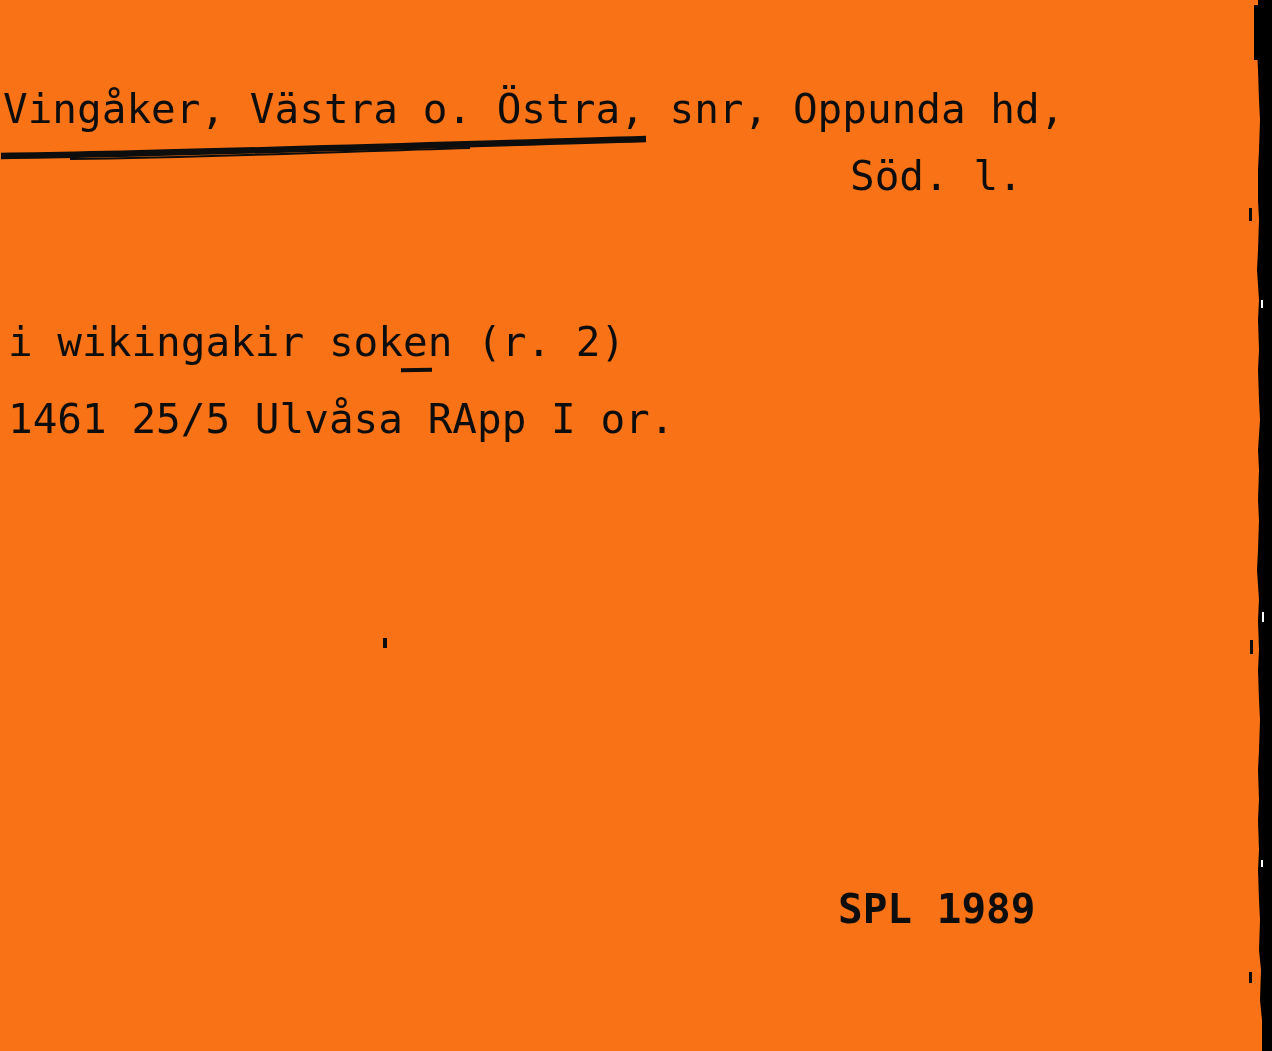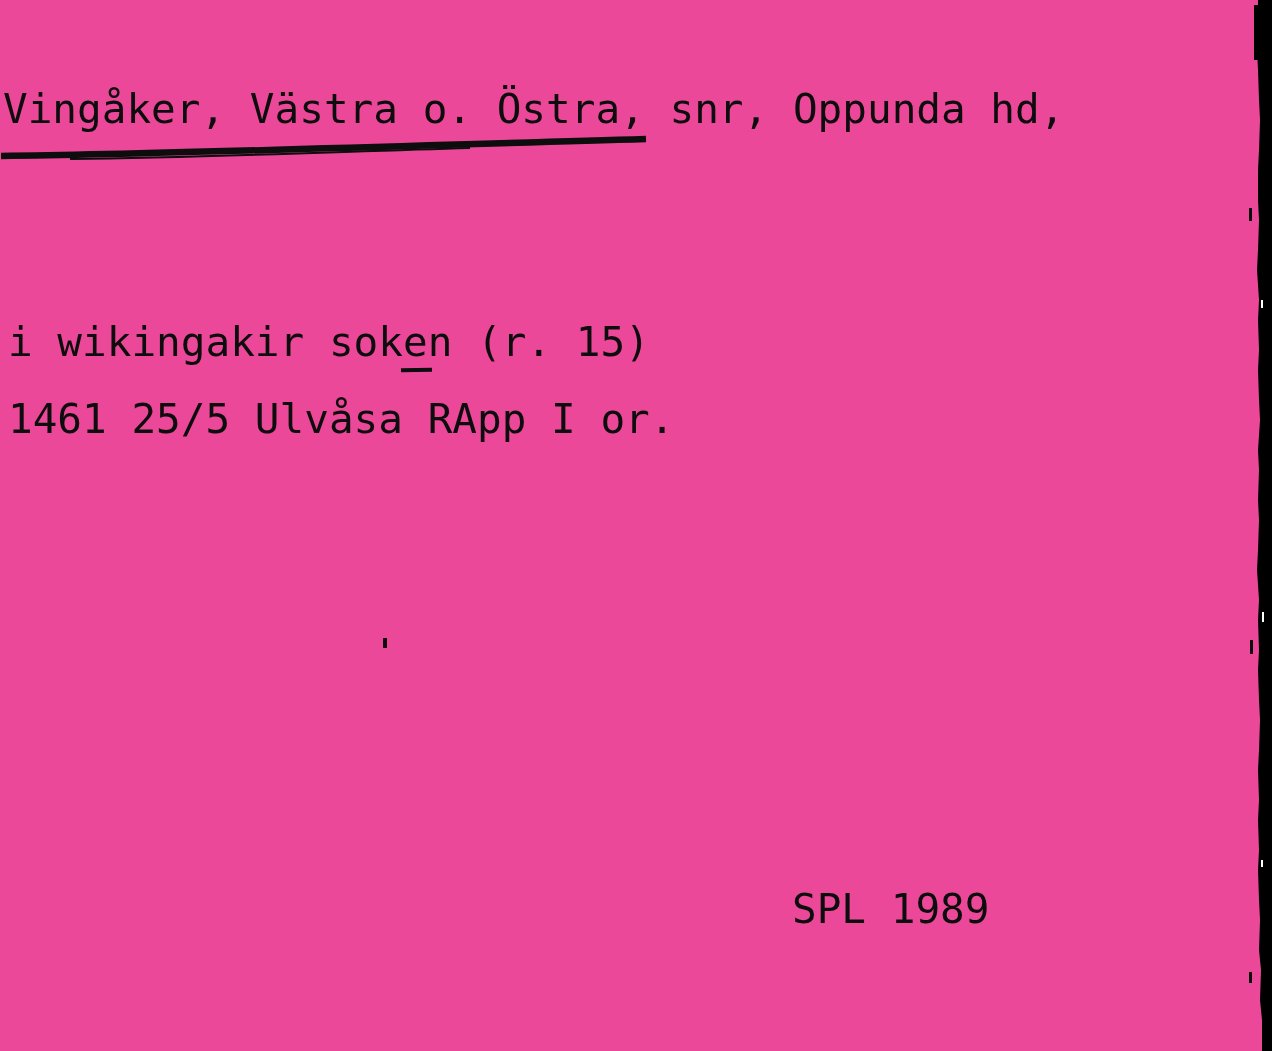--- a/index.html
+++ b/index.html
@@ -4,39 +4,39 @@
 <style>
   html, body {
     margin: 0;
     padding: 0;
     background: #ffffff;
   }
   .card {
     position: relative;
     width: 1272px;
     height: 1051px;
-    background: #ec4899;
+    background: #f97316;
     overflow: hidden;
     font-family: "DejaVu Sans Mono", "Liberation Mono", monospace;
     color: #0d0d0d;
     text-align: right;
   }
   .line {
     position: absolute;
     white-space: pre;
     font-size: 41px;
     line-height: 1;
     letter-spacing: 0px;
     font-weight: 500;
   }
   .title-line   { left: 3px;   top: 89px;  }
   .region-line  { left: 850px; top: 156px; }
   .body-line1   { left: 8px;   top: 322px; }
   .body-line2   { left: 8px;   top: 399px; }
-  .stamp-line   { left: 792px; top: 889px; font-weight: 400; }
+  .stamp-line   { left: 838px; top: 889px; font-weight: 700; }
 
   .title-underline {
     position: absolute;
     left: 0;
     top: 131px;
     width: 650px;
     height: 34px;
     pointer-events: none;
   }
   .hand-underline {
@@ -75,22 +75,23 @@
 
 <div class="card">
 
   <div class="line title-line"><span>Vingåker, Västra o. Östra</span><span>, snr, Oppunda hd,</span></div>
 
   <svg class="title-underline" viewBox="0 0 650 34" xmlns="http://www.w3.org/2000/svg" aria-hidden="true">
     <path d="M1 25 C 170 23, 400 15, 646 8" fill="none" stroke="#0d0d0d" stroke-width="6.5" stroke-linecap="butt"></path>
     <path d="M70 28 C 220 26, 330 21, 470 17" fill="none" stroke="#0d0d0d" stroke-width="2" stroke-linecap="butt"></path>
   </svg>
 
+  <div class="line region-line">Söd. l.</div>
 
-  <div class="line body-line1"><span>i wikingakir sok</span><span class="hand-underline">e</span><span>n (r. 15)</span></div>
+  <div class="line body-line1"><span>i wikingakir sok</span><span class="hand-underline">e</span><span>n (r. 2)</span></div>
 
   <div class="line body-line2">1461 25/5 Ulvåsa RApp I or.</div>
 
   <div class="line stamp-line">SPL 1989</div>
 
   <div class="speck speck-center"></div>
   <div class="speck speck-bar1"></div>
   <div class="speck speck-bar2"></div>
   <div class="speck speck-bar3"></div>
 

